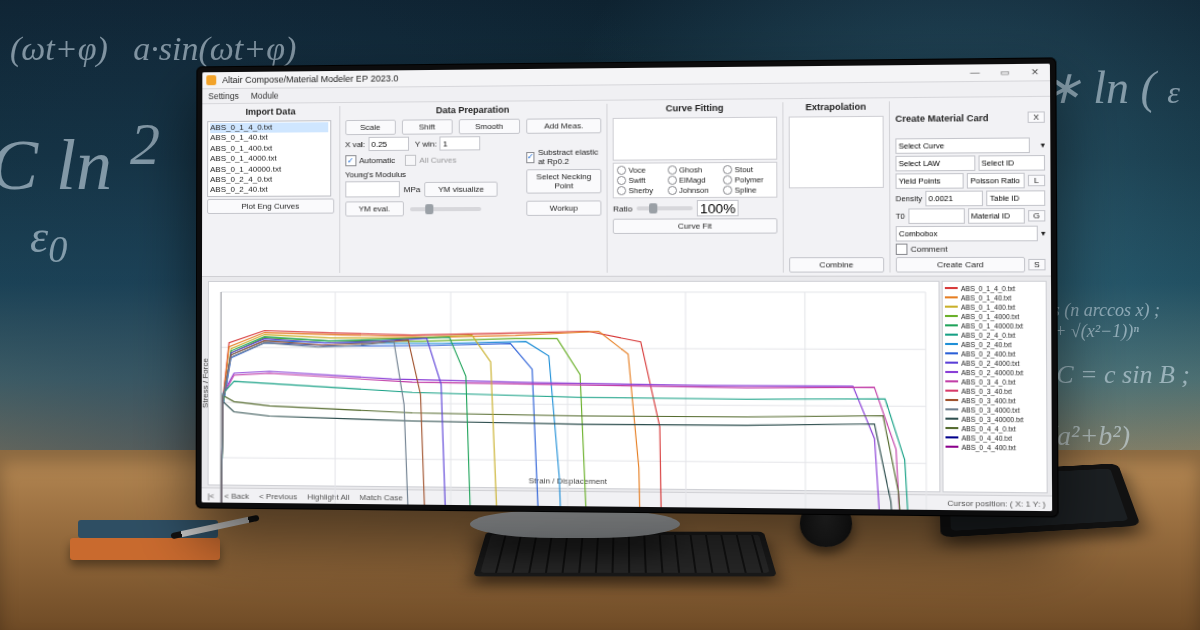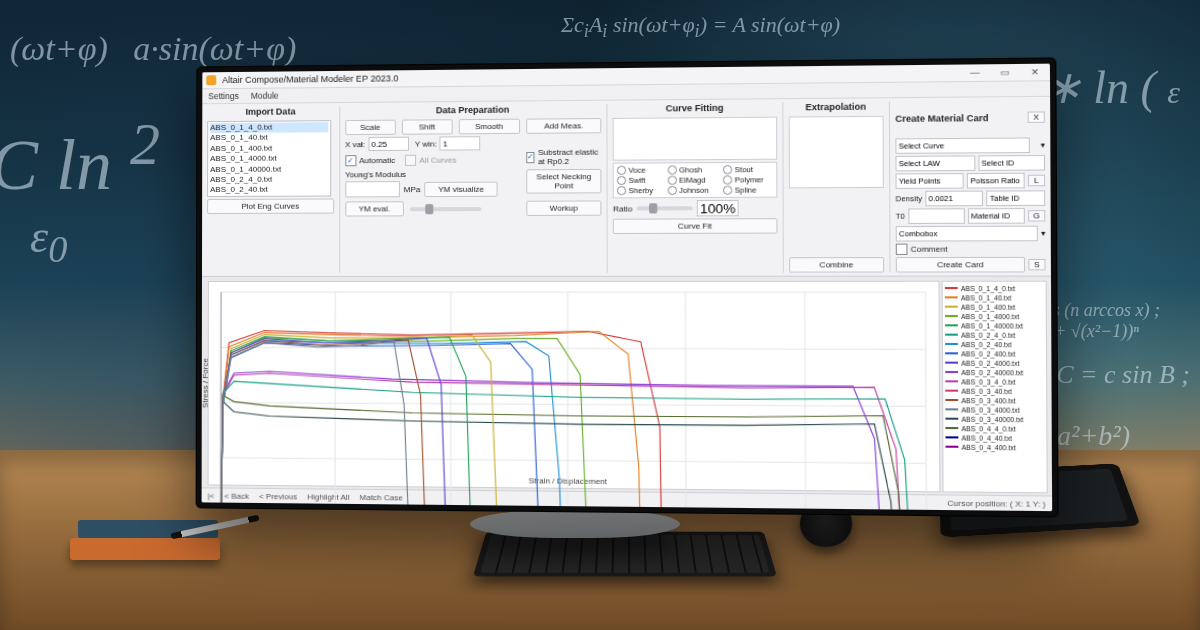--- a/index.html
+++ b/index.html
@@ -81,21 +81,20 @@
   .curve{fill:none;stroke-width:1.1}
 </style>
 </head>
 <body>
 
 <div class="scene">
 
   <div class="math m1">(ωt+φ)  &nbsp;  a·sin(ωt+φ)</div>
   <div class="math m2">C ln <sup>2</sup></div>
   <div class="math m3">ε<sub>0</sub></div>
-  <div class="math m8">Σc<sub>i</sub>A<sub>i</sub> sin(ωt+φ<sub>i</sub>) = A sin(ωt+φ)</div>
   <div class="math m4">1 + a ∗ exp ( b ∗ ln ( <span style="font-size:.7em">ε</span></div>
   <div class="math m5">2 arccos (1 − h/R)</div>
   <div class="math m6">b sin C = c sin B ;</div>
   <div class="math m7">cos (n arccos x) ;<br>(x + √(x²−1))ⁿ</div>
   <div class="math m9">c = √(a²+b²)</div>
   <div class="math m10">Σc<sub>i</sub>A<sub>i</sub> sin(ωt</div>
 
   <div class="desk"></div>
   <div class="books">
       <div class="bookA"></div>

